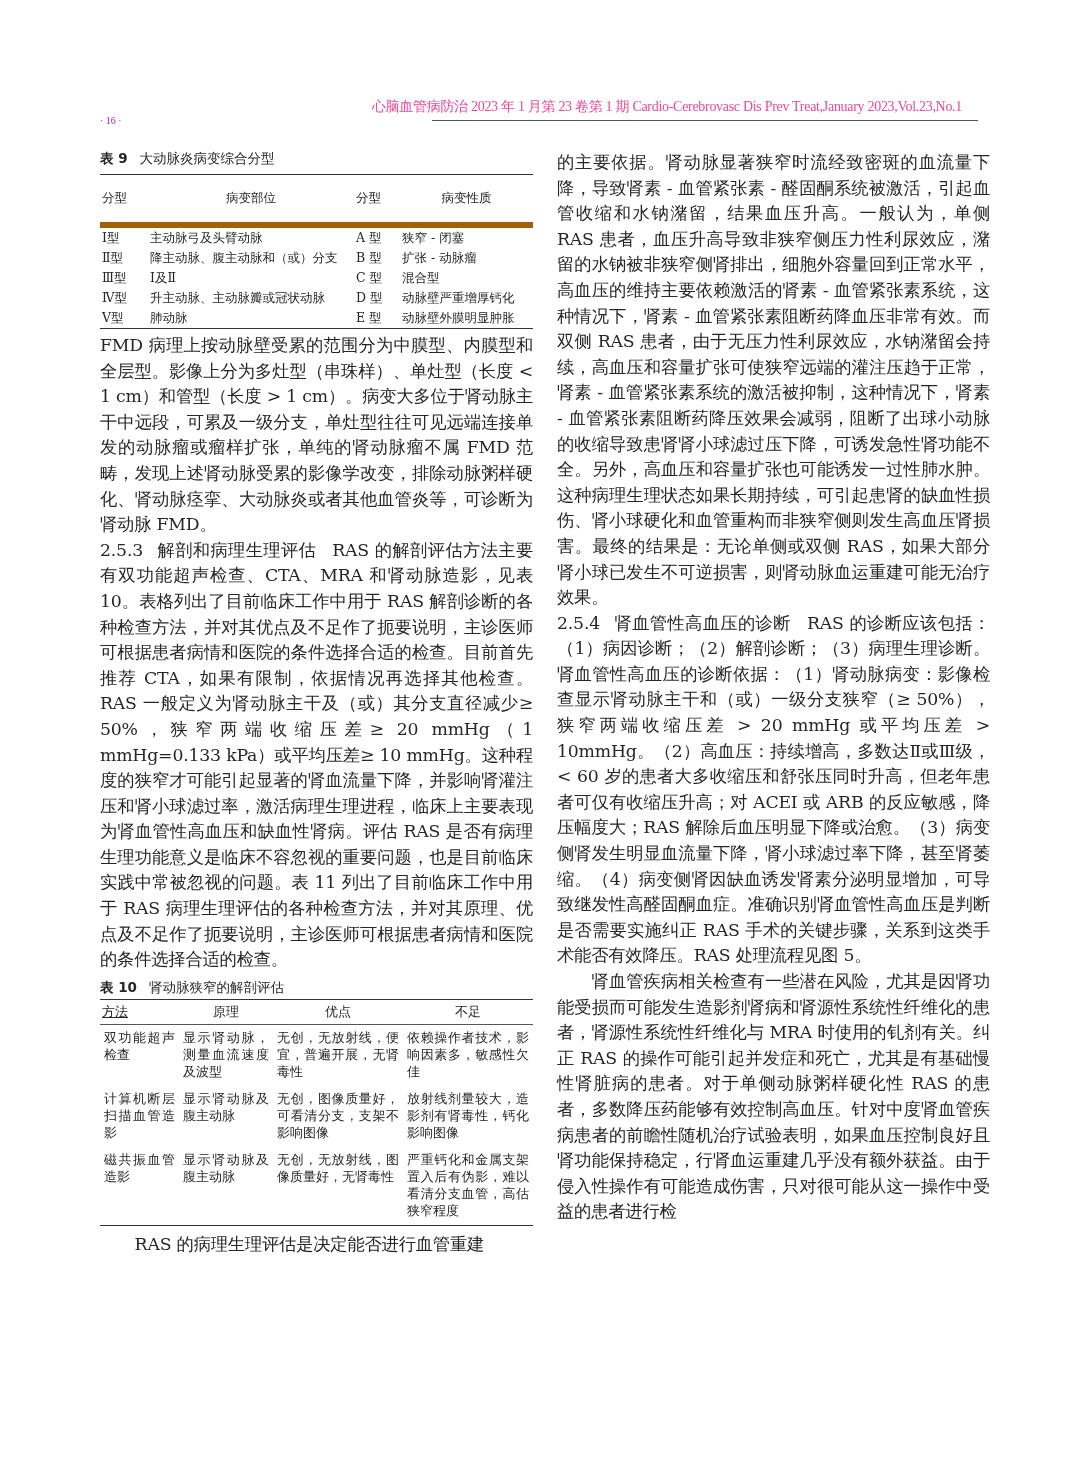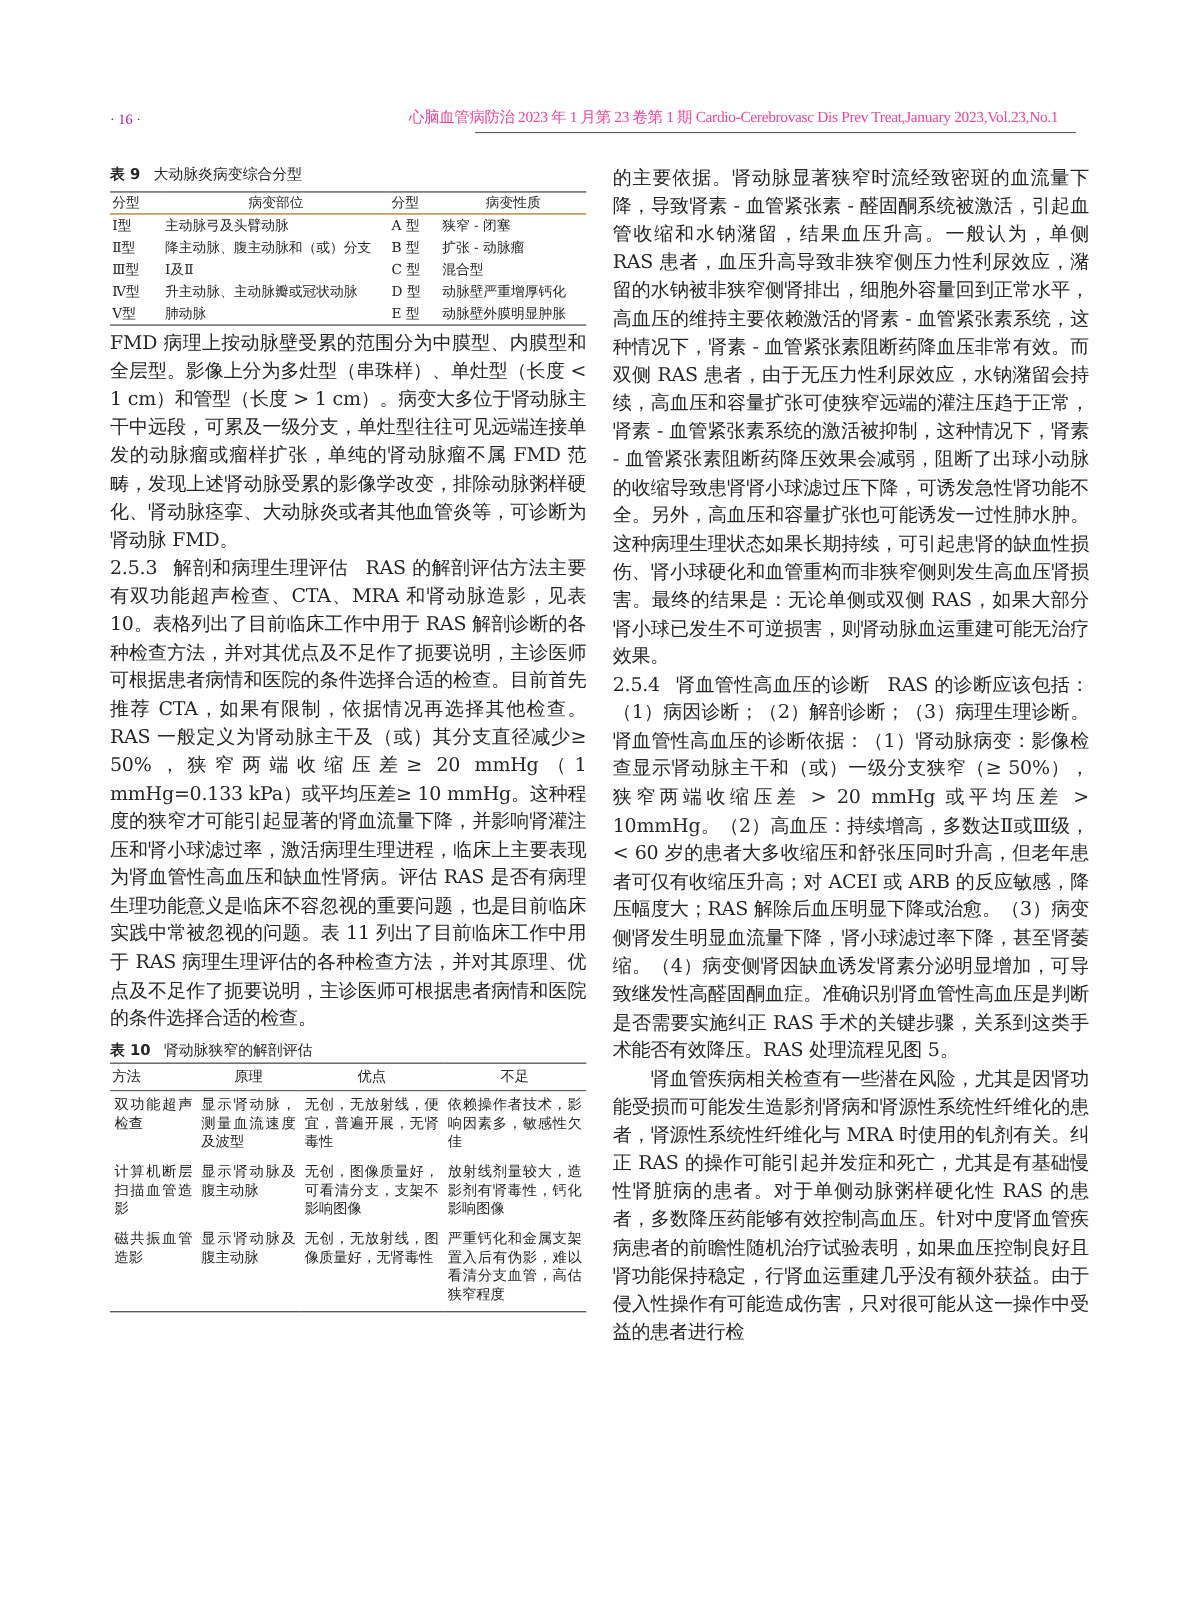--- a/index.html
+++ b/index.html
@@ -1,43 +1,43 @@
 <!DOCTYPE html>
 <html><head>
 <meta charset="utf-8">
 <style>
   html, body { margin: 0; padding: 0; background: #ffffff; }
   body { width: 1080px; height: 1465px; position: relative; overflow: hidden;
          font-family: "DejaVu Serif", "Liberation Serif", serif; color: #262626; }
   .header { position: absolute; top: 98px; left: 100px; width: 878px; height: 24px; }
-  .page-num { position: absolute; left: 0; top: 3px; font-family: "Liberation Serif", serif; font-size: 13px; color: #a21caf; }
+  .page-num { position: absolute; left: 0; top: 17px; font-family: "Liberation Serif", serif; font-size: 10px; color: #a21caf; }
   .journal { position: absolute; right: 16px; top: 0; font-family: "Liberation Serif", serif; font-size: 14px; color: #ec4899; white-space: nowrap; letter-spacing: -0.3px; }
   .header-rule { position: absolute; left: 332px; right: 0; top: 22px; border-bottom: 1px solid #555; }
 
   .col { position: absolute; top: 150px; width: 433px; }
   .col-left { left: 100px; }
   .col-right { left: 557px; }
 
   .table-title { text-align: left; font-size: 13.5px; margin: 0 0 6px 0; font-family: "DejaVu Sans", sans-serif; }
   .table-title b { font-weight: bold; margin-right: 12px; }
   table { border-collapse: collapse; width: 100%; font-size: 12.5px; }
   .t9 { border-top: 1.5px solid #333; border-bottom: 1.5px solid #333; }
-  .t9 th { font-weight: normal; border-bottom: 1px solid #a16207; padding: 1px 2px; text-align: left; }
+  .t9 th { font-weight: normal; border-bottom: 6px solid #a16207; padding: 15px 2px; text-align: left; }
   .t9 td { padding: 0 2px; line-height: 20px; white-space: nowrap; }
   .t9 th.c { text-align: center; margin-top: 32px; }
 
   p.body { margin: 0; font-size: 17.3px; line-height: 25.6px; text-align: justify; letter-spacing: -0.2px; }
   p.indent { text-indent: 2em; }
   .sec-num { margin-right: 14px; }
   .sec-title { margin-right: 16px; }
 
   .t10 { border-top: 1.5px solid #333; border-bottom: 1.5px solid #333; margin-top: 2px; }
   .t10 th { font-weight: normal; border-bottom: 1px solid #555; padding: 3px 2px; font-size: 13px; }
   .t10 td { vertical-align: top; padding: 4px 4px 6px 4px; line-height: 17px; font-size: 13px; text-align: justify; }
-  .t10 th:first-child { text-align: left; }
+  .t10 th:first-child { text-align: left; text-decoration: underline; }
 </style>
 </head>
 <body>
 
 <div class="header">
   <span class="page-num">· 16 ·</span>
   <span class="journal">心脑血管病防治 2023 年 1 月第 23 卷第 1 期  Cardio-Cerebrovasc Dis Prev Treat,January 2023,Vol.23,No.1</span>
   <div class="header-rule"></div>
 </div>
 
@@ -118,19 +118,20 @@
         </tr>
         <tr>
           <td>磁共振血管造影</td>
           <td>显示肾动脉及腹主动脉</td>
           <td>无创，无放射线，图像质量好，无肾毒性</td>
           <td>严重钙化和金属支架置入后有伪影，难以看清分支血管，高估狭窄程度</td>
         </tr>
       </tbody>
   </table>
 
+  <p class="body indent" style="margin-top:6px">RAS 的病理生理评估是决定能否进行血管重建</p>
 </div>
 
 <div class="col col-right">
   <p class="body">的主要依据。肾动脉显著狭窄时流经致密斑的血流量下降，导致肾素 - 血管紧张素 - 醛固酮系统被激活，引起血管收缩和水钠潴留，结果血压升高。一般认为，单侧 RAS 患者，血压升高导致非狭窄侧压力性利尿效应，潴留的水钠被非狭窄侧肾排出，细胞外容量回到正常水平，高血压的维持主要依赖激活的肾素 - 血管紧张素系统，这种情况下，肾素 - 血管紧张素阻断药降血压非常有效。而双侧 RAS 患者，由于无压力性利尿效应，水钠潴留会持续，高血压和容量扩张可使狭窄远端的灌注压趋于正常，肾素 - 血管紧张素系统的激活被抑制，这种情况下，肾素 - 血管紧张素阻断药降压效果会减弱，阻断了出球小动脉的收缩导致患肾肾小球滤过压下降，可诱发急性肾功能不全。另外，高血压和容量扩张也可能诱发一过性肺水肿。这种病理生理状态如果长期持续，可引起患肾的缺血性损伤、肾小球硬化和血管重构而非狭窄侧则发生高血压肾损害。最终的结果是：无论单侧或双侧 RAS，如果大部分肾小球已发生不可逆损害，则肾动脉血运重建可能无治疗效果。</p>
   <p class="body"><span class="sec-num">2.5.4</span><span class="sec-title">肾血管性高血压的诊断</span><span>RAS 的诊断应该包括：（1）病因诊断；（2）解剖诊断；（3）病理生理诊断。肾血管性高血压的诊断依据：（1）肾动脉病变：影像检查显示肾动脉主干和（或）一级分支狭窄（≥ 50%），狭窄两端收缩压差 &gt; 20 mmHg 或平均压差 &gt; 10mmHg。（2）高血压：持续增高，多数达Ⅱ或Ⅲ级，&lt; 60 岁的患者大多收缩压和舒张压同时升高，但老年患者可仅有收缩压升高；对 ACEI 或 ARB 的反应敏感，降压幅度大；RAS 解除后血压明显下降或治愈。（3）病变侧肾发生明显血流量下降，肾小球滤过率下降，甚至肾萎缩。（4）病变侧肾因缺血诱发肾素分泌明显增加，可导致继发性高醛固酮血症。准确识别肾血管性高血压是判断是否需要实施纠正 RAS 手术的关键步骤，关系到这类手术能否有效降压。RAS 处理流程见图 5。</span></p>
   <p class="body indent">肾血管疾病相关检查有一些潜在风险，尤其是因肾功能受损而可能发生造影剂肾病和肾源性系统性纤维化的患者，肾源性系统性纤维化与 MRA 时使用的钆剂有关。纠正 RAS 的操作可能引起并发症和死亡，尤其是有基础慢性肾脏病的患者。对于单侧动脉粥样硬化性 RAS 的患者，多数降压药能够有效控制高血压。针对中度肾血管疾病患者的前瞻性随机治疗试验表明，如果血压控制良好且肾功能保持稳定，行肾血运重建几乎没有额外获益。由于侵入性操作有可能造成伤害，只对很可能从这一操作中受益的患者进行检</p>
 </div>
 
 </body></html>

